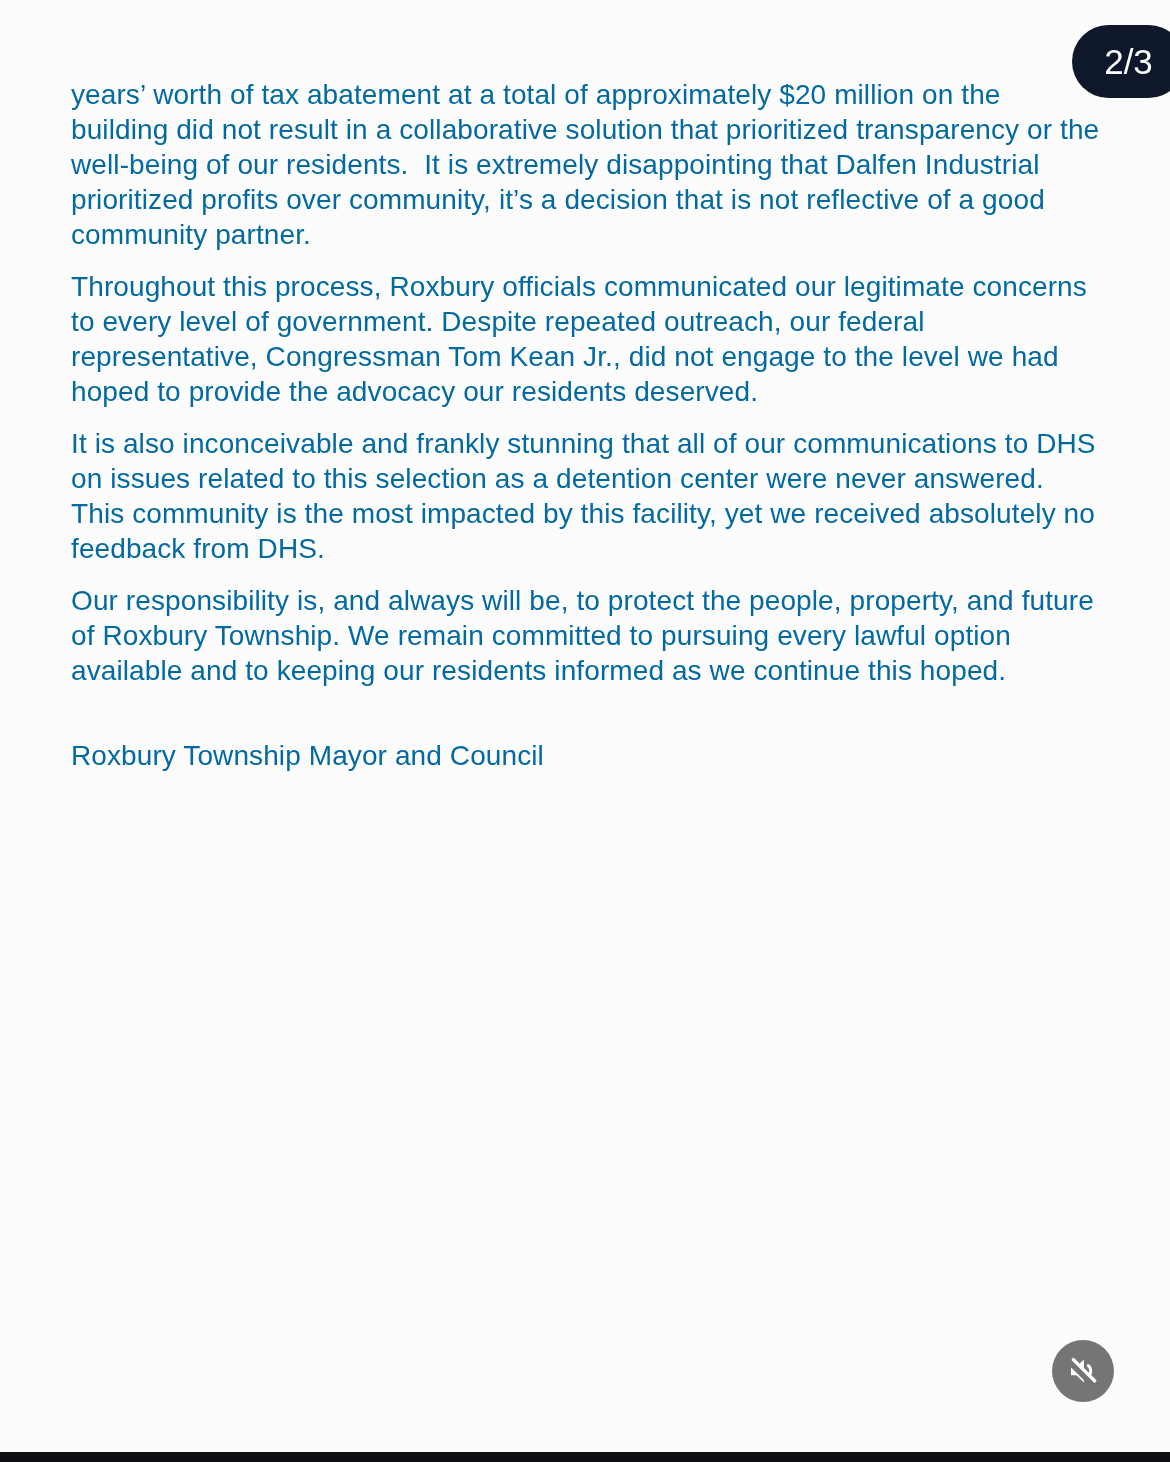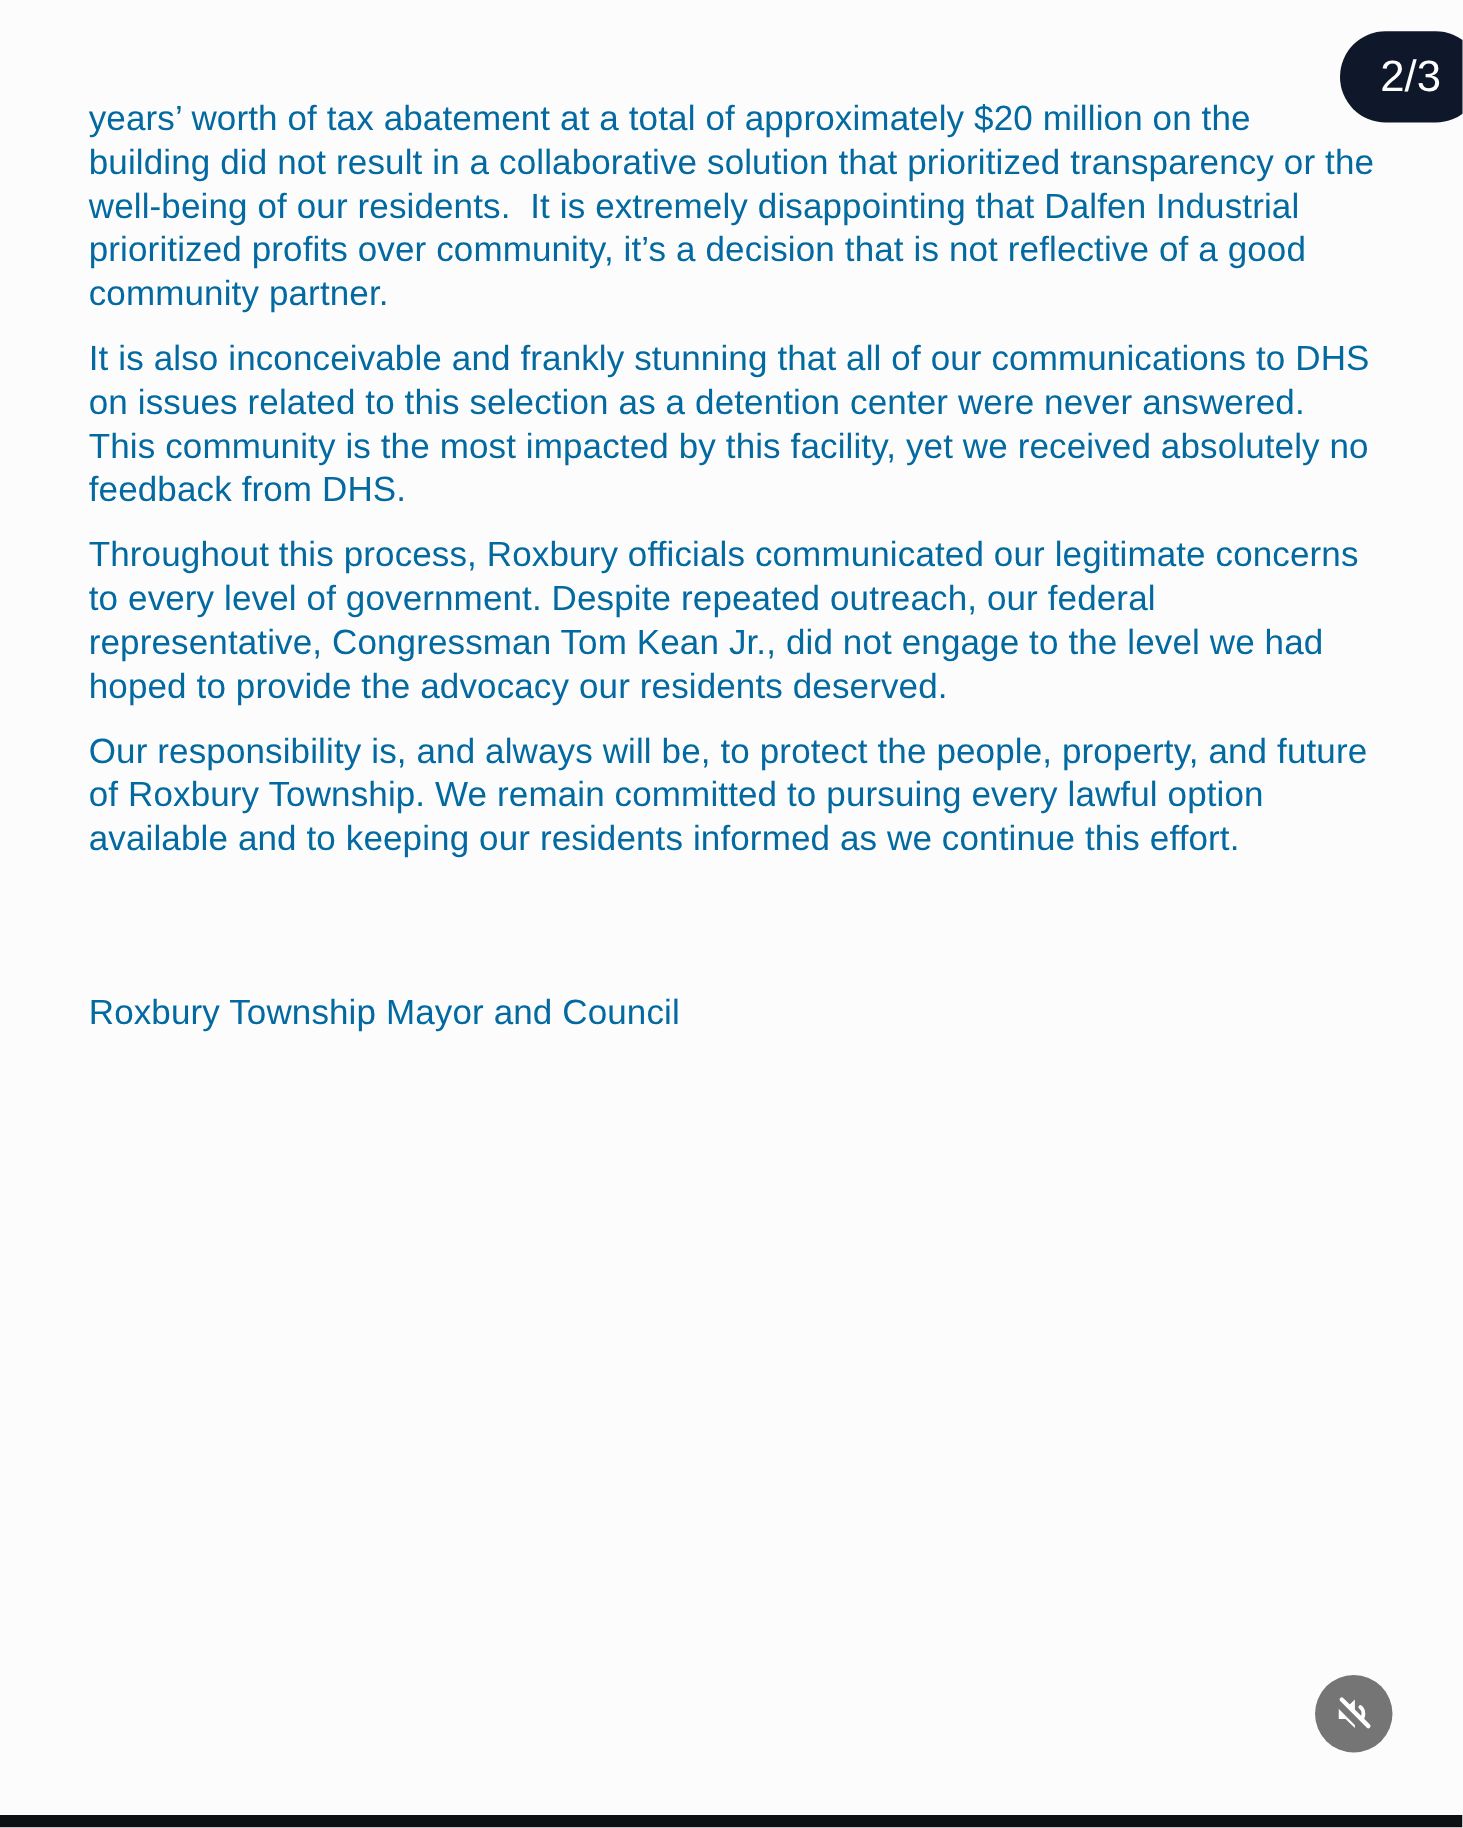--- a/index.html
+++ b/index.html
@@ -25,21 +25,21 @@
     color: #0369a1;
     font-size: 28px;
     line-height: 35px;
     letter-spacing: 0.1px;
   }
   .doc p {
     margin: 0 0 17px 0;
     white-space: pre-wrap;
   }
   .doc p.signature {
-    margin-top: 104px;
+    margin-top: 50px;
     margin-bottom: 0;
   }
   
   .badge {
     position: absolute;
     left: 1072px;
     top: 25px;
     width: 113px;
     height: 73px;
     background: #0f172a;
@@ -80,23 +80,23 @@
     z-index: 2;
   }
 </style>
 </head>
 <body>
 
 <div class="stage">
 
   <div class="doc">
     <p>years’ worth of tax abatement at a total of approximately $20 million on the building did not result in a collaborative solution that prioritized transparency or the well-being of our residents.  It is extremely disappointing that Dalfen Industrial prioritized profits over community, it’s a decision that is not reflective of a good community partner.</p>
+    <p>Throughout this process, Roxbury officials communicated our legitimate concerns to every level of government. Despite repeated outreach, our federal representative, Congressman Tom Kean Jr., did not engage to the level we had hoped to provide the advocacy our residents deserved.</p>
     <p>It is also inconceivable and frankly stunning that all of our communications to DHS on issues related to this selection as a detention center were never answered.  This community is the most impacted by this facility, yet we received absolutely no feedback from DHS.</p>
-    <p>Throughout this process, Roxbury officials communicated our legitimate concerns to every level of government. Despite repeated outreach, our federal representative, Congressman Tom Kean Jr., did not engage to the level we had hoped to provide the advocacy our residents deserved.</p>
-    <p>Our responsibility is, and always will be, to protect the people, property, and future of Roxbury Township. We remain committed to pursuing every lawful option available and to keeping our residents informed as we continue this effort.</p>
+    <p>Our responsibility is, and always will be, to protect the people, property, and future of Roxbury Township. We remain committed to pursuing every lawful option available and to keeping our residents informed as we continue this hoped.</p>
     <p class="signature">Roxbury Township Mayor and Council</p>
   </div>
 
   <div class="badge">2/3</div>
 
   <button class="mute">
     <span>
       <svg width="36" height="36" viewBox="0 0 24 24" aria-hidden="true">
         <path d="M4 9.2 L7.6 9.2 L12.6 4.4 L12.6 19.6 L7.6 14.8 L4 14.8 Z" fill="#ffffff"></path>
         <path d="M15.5 8.4 C17.7 10 17.7 14 15.5 15.6" stroke="#ffffff" stroke-width="2" fill="none" stroke-linecap="round"></path>

